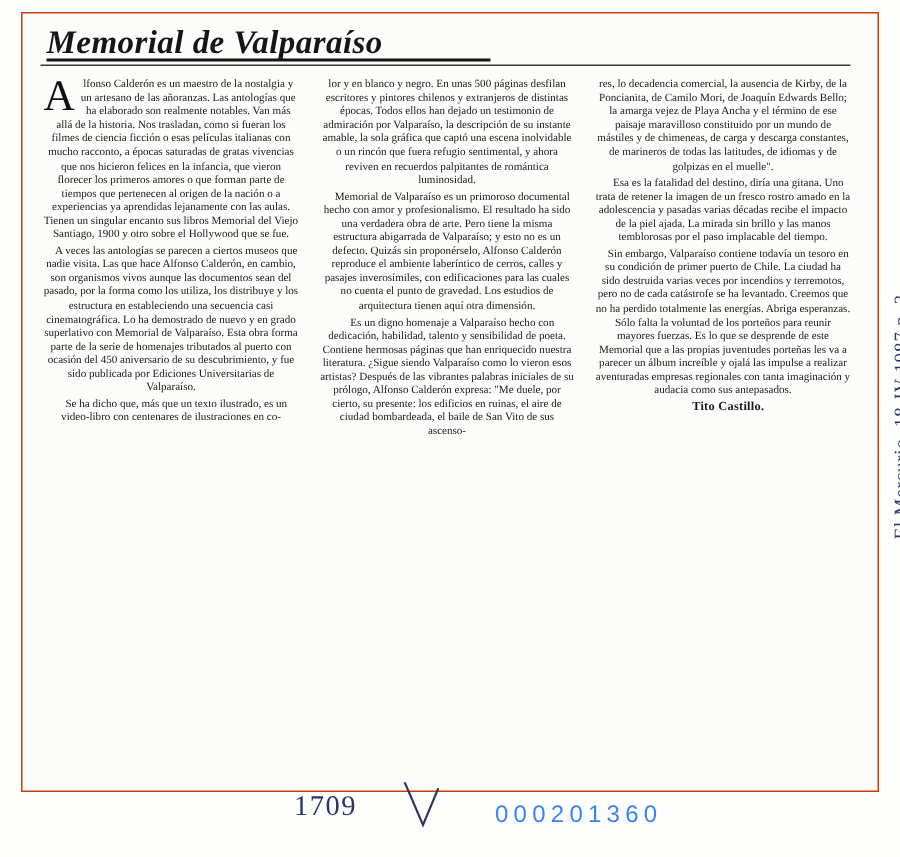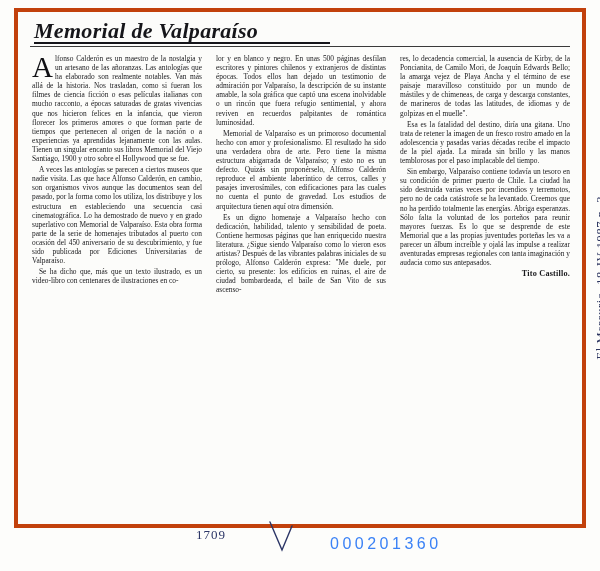--- a/index.html
+++ b/index.html
@@ -21,21 +21,21 @@
     box-sizing: border-box;
   }
   
   .scan {
     position: absolute;
     left: 14px;
     top: 8px;
     width: 572px;
     height: 520px;
     background: #fcfcfa;
-    border: 4px solid #c2410c;
+    border: 1px solid #c2410c;
     box-sizing: border-box;
     overflow: hidden;
   }
   .title {
     position: absolute;
     left: 16px;
     top: 6px;
     font-family: "Liberation Serif", serif;
     font-style: italic;
     font-weight: bold;
@@ -66,20 +66,21 @@
     font-size: 7.4px;
     line-height: 9.1px;
     text-align: justify;
     color: #19191c;
     hyphens: auto;
     -webkit-hyphens: auto;
   }
   .col p {
     margin: 0 0 2px 0;
     text-indent: 7px;
+    text-align: center;
   }
   .col p.noindent {
     text-indent: 0;
   }
   .dropcap-para {
     position: relative;
     min-height: 30px;
   }
   .dropcap {
     float: left;
@@ -111,21 +112,21 @@
     color: #2c3560;
     white-space: nowrap;
     letter-spacing: 0.6px;
   }
   
   .hand-number {
     position: absolute;
     left: 196px;
     top: 527px;
     font-family: "Liberation Serif", serif;
-    font-size: 13px;
+    font-size: 19px;
     color: #2b3566;
     letter-spacing: 1px;
   }
   .hand-tick {
     position: absolute;
     left: 268px;
     top: 520px;
     width: 26px;
     height: 34px;
   }

